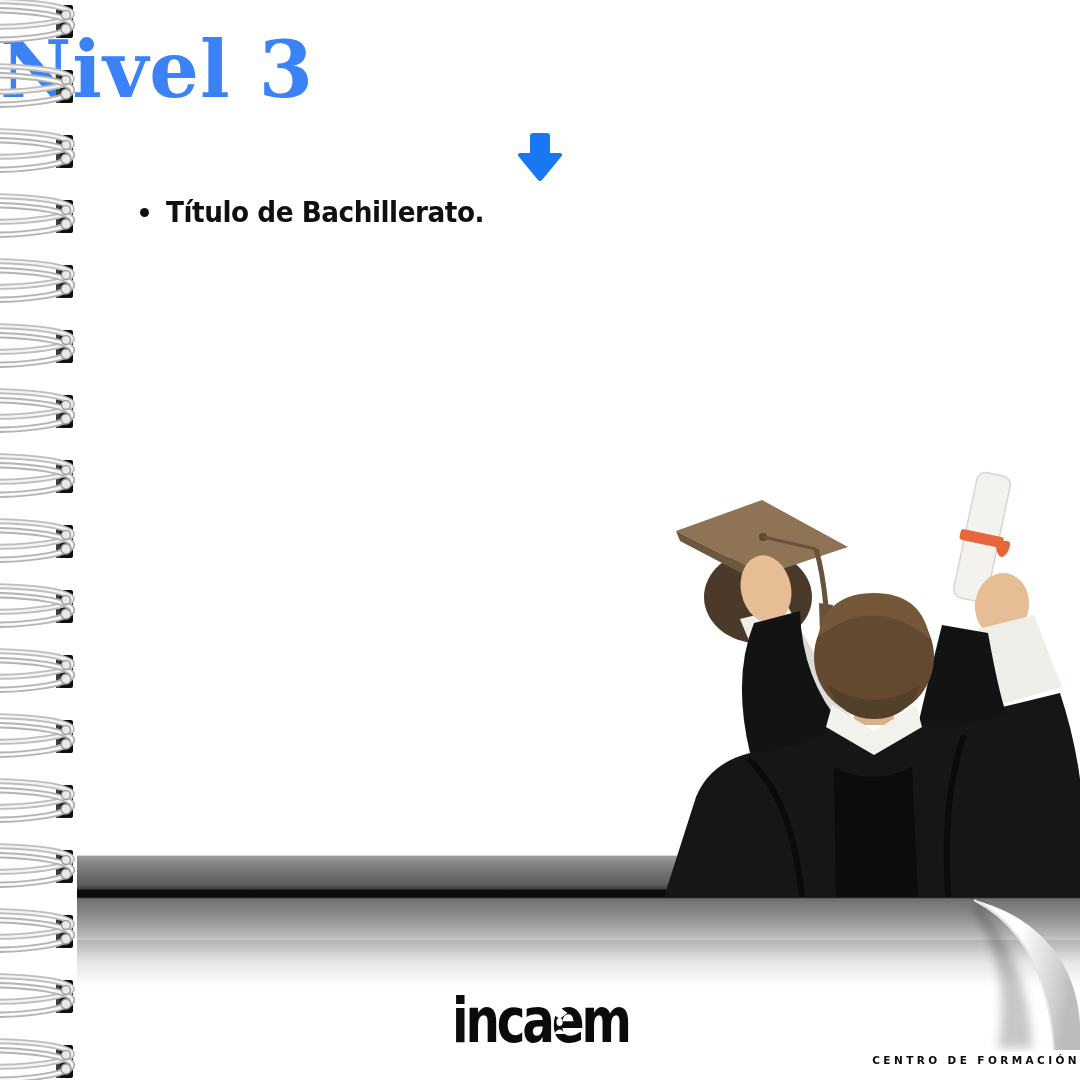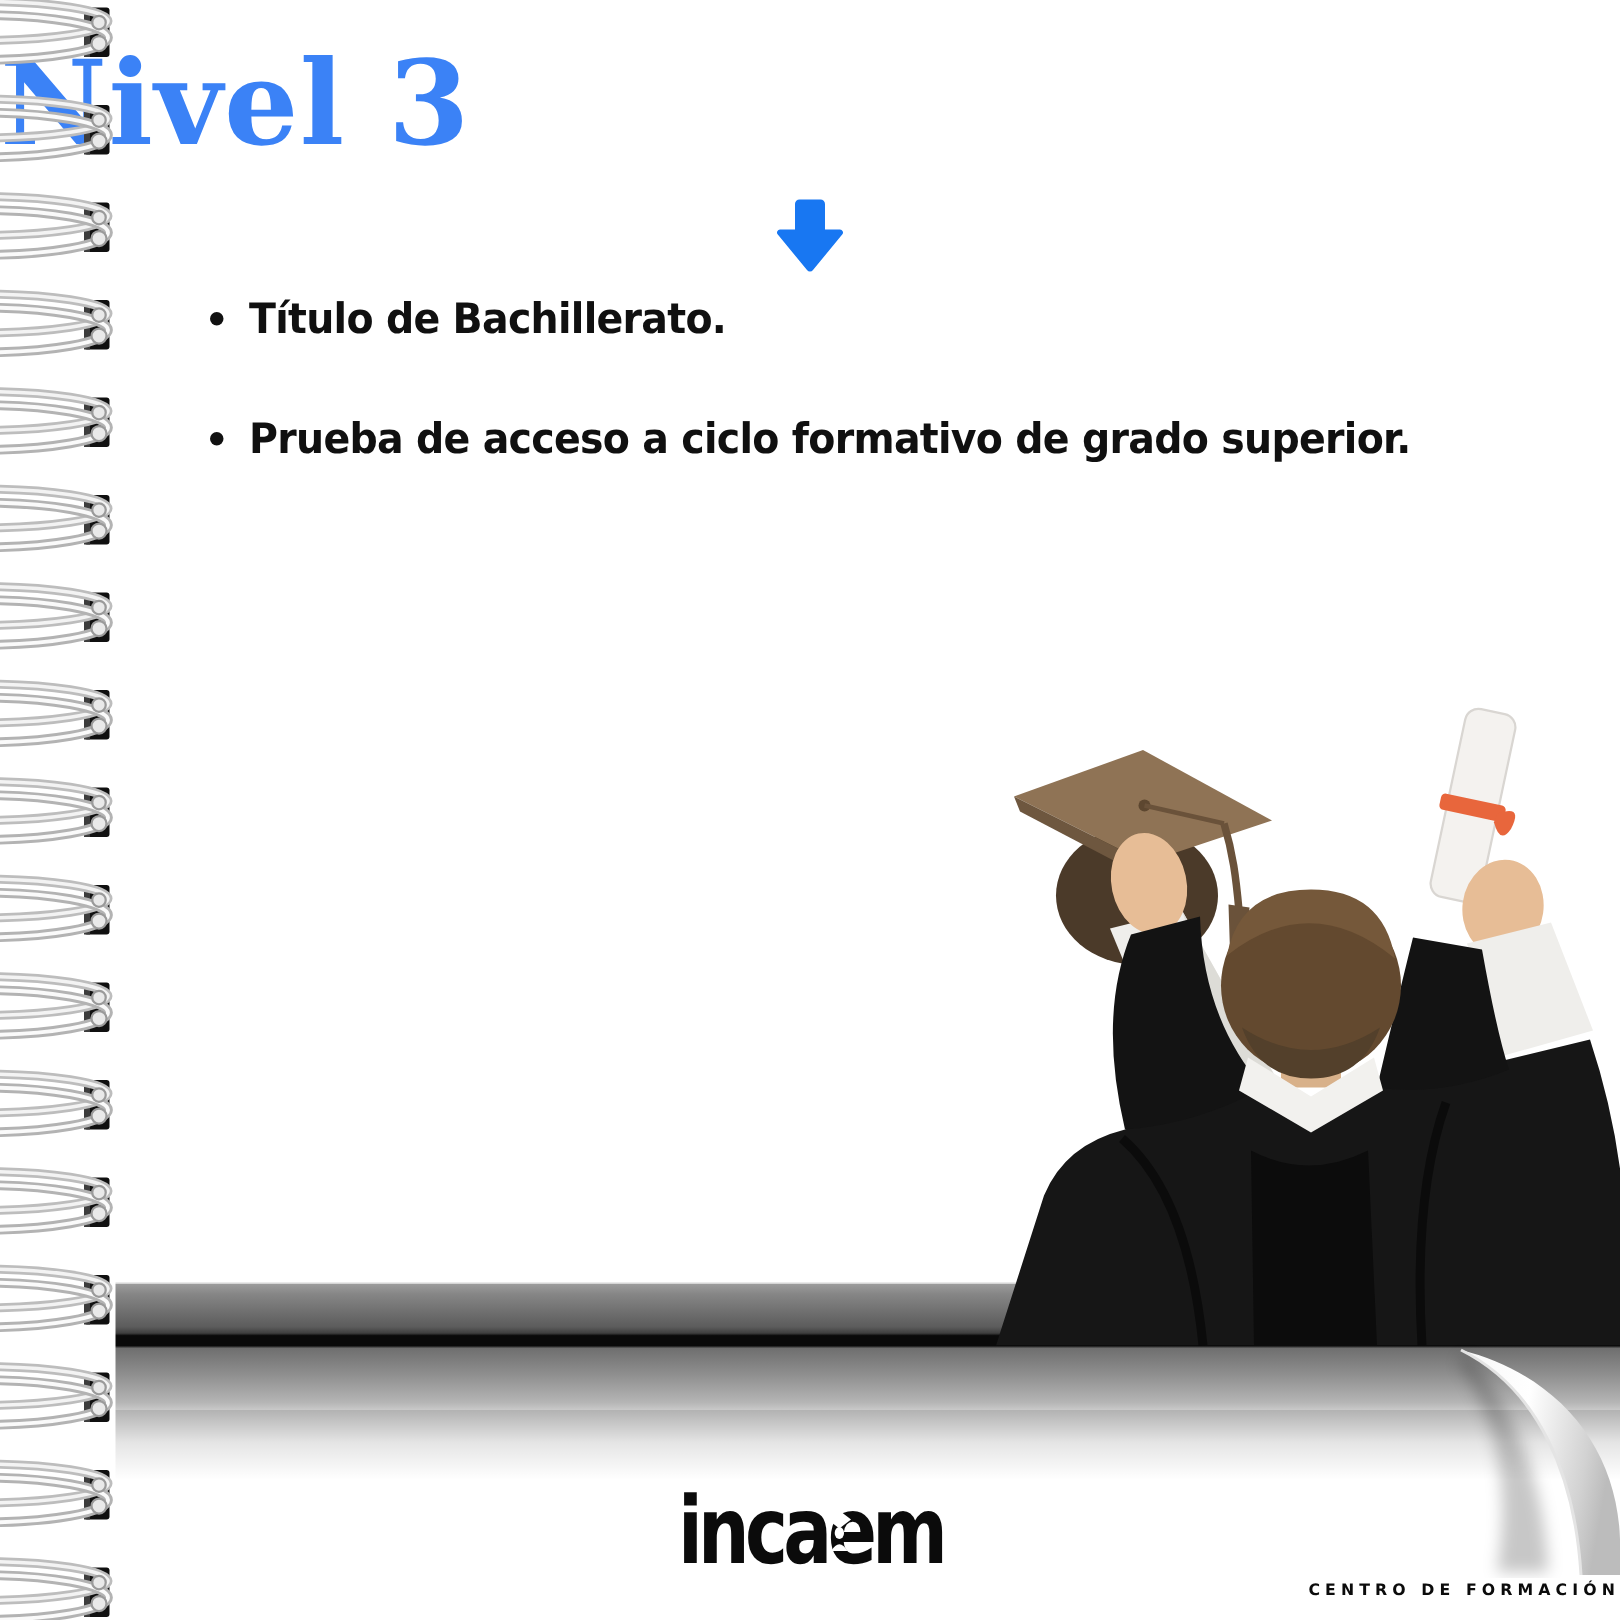--- a/index.html
+++ b/index.html
@@ -54,21 +54,21 @@
   .reqs .line {
     font-size:28px;
     font-weight:700;
     line-height:37px;
     letter-spacing:-0.5px;
     white-space:nowrap;
     transform:scaleX(0.94);
     transform-origin:0 50%;
     color:#101010;
   }
-  .reqs li:nth-child(1){ margin-bottom:43px; }
+  .reqs li:nth-child(1){ margin-bottom:24px; }
   .reqs li:nth-child(2){ margin-bottom:33px; }
   .reqs li:nth-child(3){ margin-bottom:35px; }
   .reqs li:nth-child(4){ margin-bottom:58px; }
   .reqs li:nth-child(5){ margin-bottom:36px; }
 
   
   .bar {
     position:absolute; left:77px; right:0; top:855px; height:85px;
     background:linear-gradient(180deg,
       #9c9c9c 0%, #868686 8%, #5c5c5c 34%, #3f3f3f 39%,
@@ -164,23 +164,20 @@
 <div class="arrow-wrap">
   <svg width="52" height="52" viewBox="0 0 52 52">
     <path d="M19,2 h14 a3,3 0 0 1 3,3 v17 h10 a2,2 0 0 1 1.6,3.2 L28,49 a2.5,2.5 0 0 1 -4,0 L4.4,25.2 A2,2 0 0 1 6,22 h10 V5 a3,3 0 0 1 3,-3 z" fill="#1877F2"></path>
   </svg>
 </div>
 
 <ul class="reqs">
   <li>
     <div class="line">Título de Bachillerato.</div>
   </li>
-  <li>
-    <div class="line">Prueba de acceso a ciclo formativo de grado superior.</div>
-  </li>
 </ul>
 
 <div class="bar"></div>
 <div class="bar-shadow"></div>
 
 <svg class="grad" viewBox="0 0 430 430" aria-hidden="true">
 
   <ellipse cx="108" cy="130" rx="54" ry="46" fill="#4b3a29"></ellipse>
 
   <polygon points="26,64 112,33 198,80 114,108" fill="#8f7355"></polygon>

